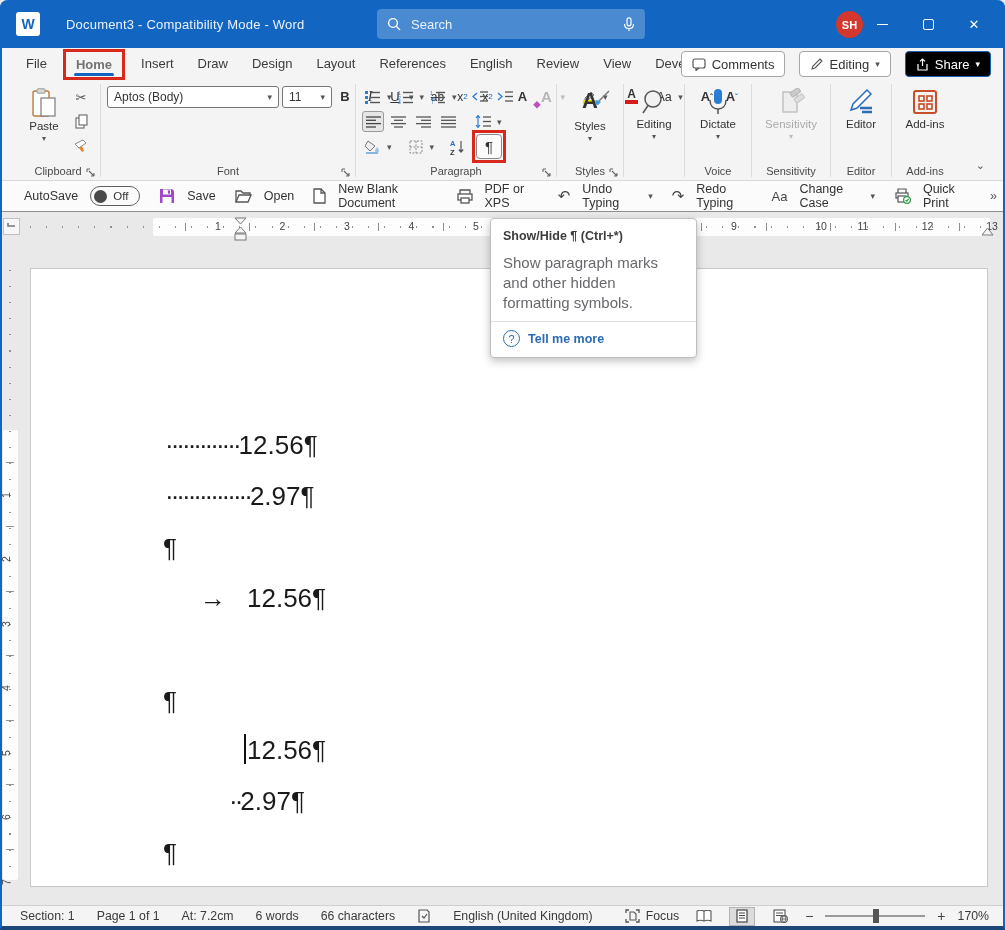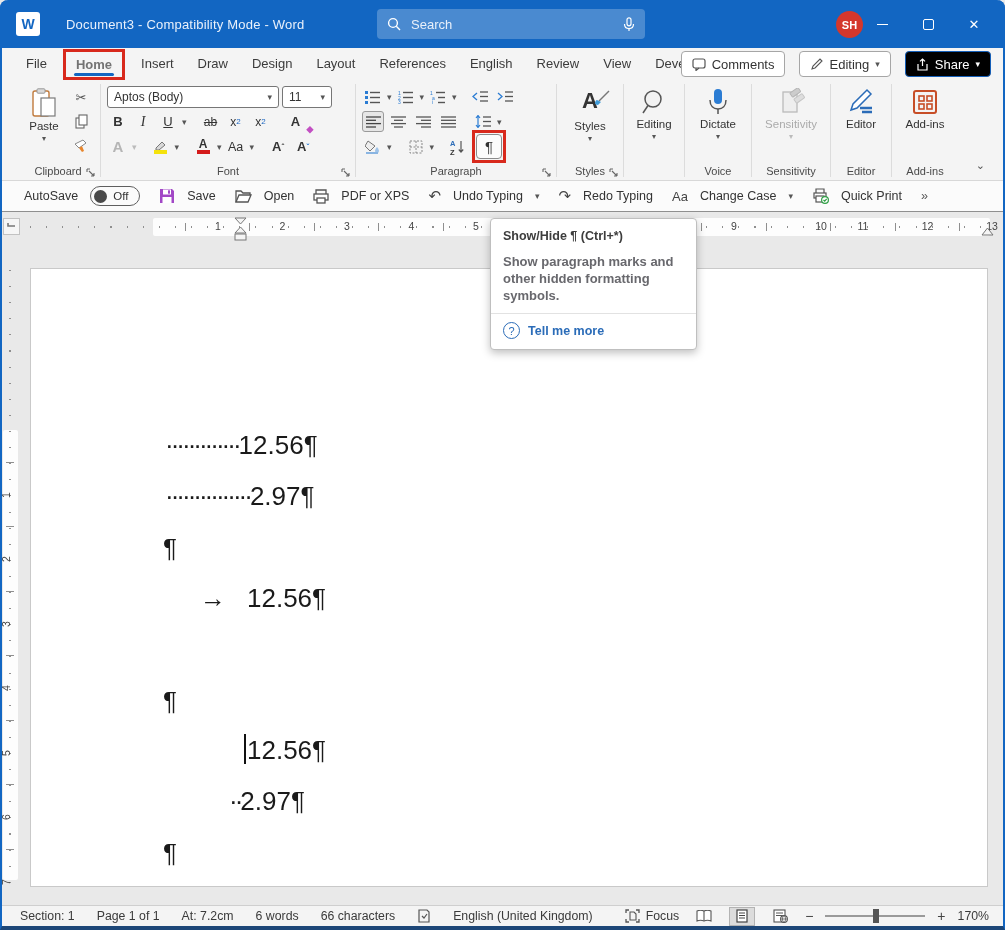--- a/index.html
+++ b/index.html
@@ -116,21 +116,21 @@
   .doc-line { position:absolute; font-size:26px; line-height:34px; color:#1a1a1a; white-space:nowrap; }
   .seg-dots { letter-spacing:-3px; }
   .seg-tab { display:inline-block; width:28px; }
   .seg-mark { }
   .caret { display:inline-block; width:2px; height:30px; background:#111; vertical-align:-5px; margin-right:1px; }
 
   
   .tooltip { position:absolute; left:490px; top:218px; width:207px; background:#fff; border:1px solid #bfbfbf;
              border-radius:4px; box-shadow:0 3px 8px rgba(0,0,0,.25); z-index:50; padding:10px 12px 0; }
   .tt-title { font-size:12.5px; font-weight:bold; color:#3d3d3d; margin-bottom:10px; }
-  .tt-body { font-size:13px; color:#68686d; line-height:1.32; margin-bottom:9px;font-weight:bold; }
+  .tt-body { font-size:15px; color:#68686d; line-height:1.32; margin-bottom:9px; }
   .tt-div { border:none; border-top:1px solid #e2e2e2; margin:2px -12px 0; }
   .tt-link { display:flex; align-items:center; gap:8px; padding:8px 0 10px; }
   .tt-q { width:17px; height:17px; border:1.6px solid #2b6cb8; border-radius:50%; color:#2b6cb8; font-size:11px;
           display:flex; align-items:center; justify-content:center; }
   .tt-link span.txt { font-size:12.5px; font-weight:bold; color:#2b6cb8; }
 
   
   .statusbar { position:absolute; left:2px; right:2px; top:905px; height:21px; background:#f4f4f4;
                border-top:1px solid #cfcfcf; display:flex; align-items:center; font-size:12.3px; color:#3a3a3a; z-index:9; }
   .sb-left { display:flex; align-items:center; gap:22px; margin-left:18px; }
@@ -269,21 +269,21 @@
       <span class="launcher">
           <svg width="9" height="9" viewBox="0 0 9 9">
             <path d="M1 1v3M1 1h3M3 3l5 5M8 8H5M8 8V5" stroke="#666" stroke-width="1.1" fill="none"></path>
           </svg>
         </span>
     </div>
   </div>
   <div class="vdiv"></div>
 
   <div class="rgroup" style="width:250px">
-    <div class="g-body" style="display:flex;flex-direction:column;gap:2px;padding-left:4px">
+    <div class="g-body" style="display:flex;flex-direction:row;gap:2px;padding-left:4px">
       <div class="fg-row">
         <div class="combo" style="width:172px">
           <span>Aptos (Body)</span>
           <span class="chev">▾</span>
         </div>
         <div class="combo" style="width:50px">
           <span>11</span>
           <span class="chev">▾</span>
         </div>
       </div>
@@ -639,20 +639,29 @@
     <span>Save</span>
   </div>
   <div class="qat-item">
     <span>
         <svg width="17" height="14" viewBox="0 0 17 14">
           <path d="M1 13V2h5l2 2h7v2" fill="none" stroke="#555" stroke-width="1.3"></path>
           <path d="M1 13l3-7h12l-3 7z" fill="#fff" stroke="#555" stroke-width="1.3"></path>
         </svg>
       </span>
     <span>Open</span>
+  </div>
+  <div class="qat-item">
+    <span>
+        <svg width="13" height="16" viewBox="0 0 13 16">
+          <path d="M1 1h7l4 4v10H1z" fill="#fff" stroke="#555" stroke-width="1.3"></path>
+          <path d="M8 1v4h4" fill="none" stroke="#555" stroke-width="1.3"></path>
+        </svg>
+      </span>
+    <span>New Blank Document</span>
   </div>
   <div class="qat-item">
     <span>
         <svg width="16" height="15" viewBox="0 0 16 15">
           <path d="M3 5V1h10v4" fill="none" stroke="#555" stroke-width="1.3"></path>
           <rect x="1" y="5" width="14" height="6" fill="#fff" stroke="#555" stroke-width="1.3"></rect>
           <rect x="4" y="9" width="8" height="5" fill="#fff" stroke="#555" stroke-width="1.3"></rect>
         </svg>
       </span>
     <span>PDF or XPS</span>

